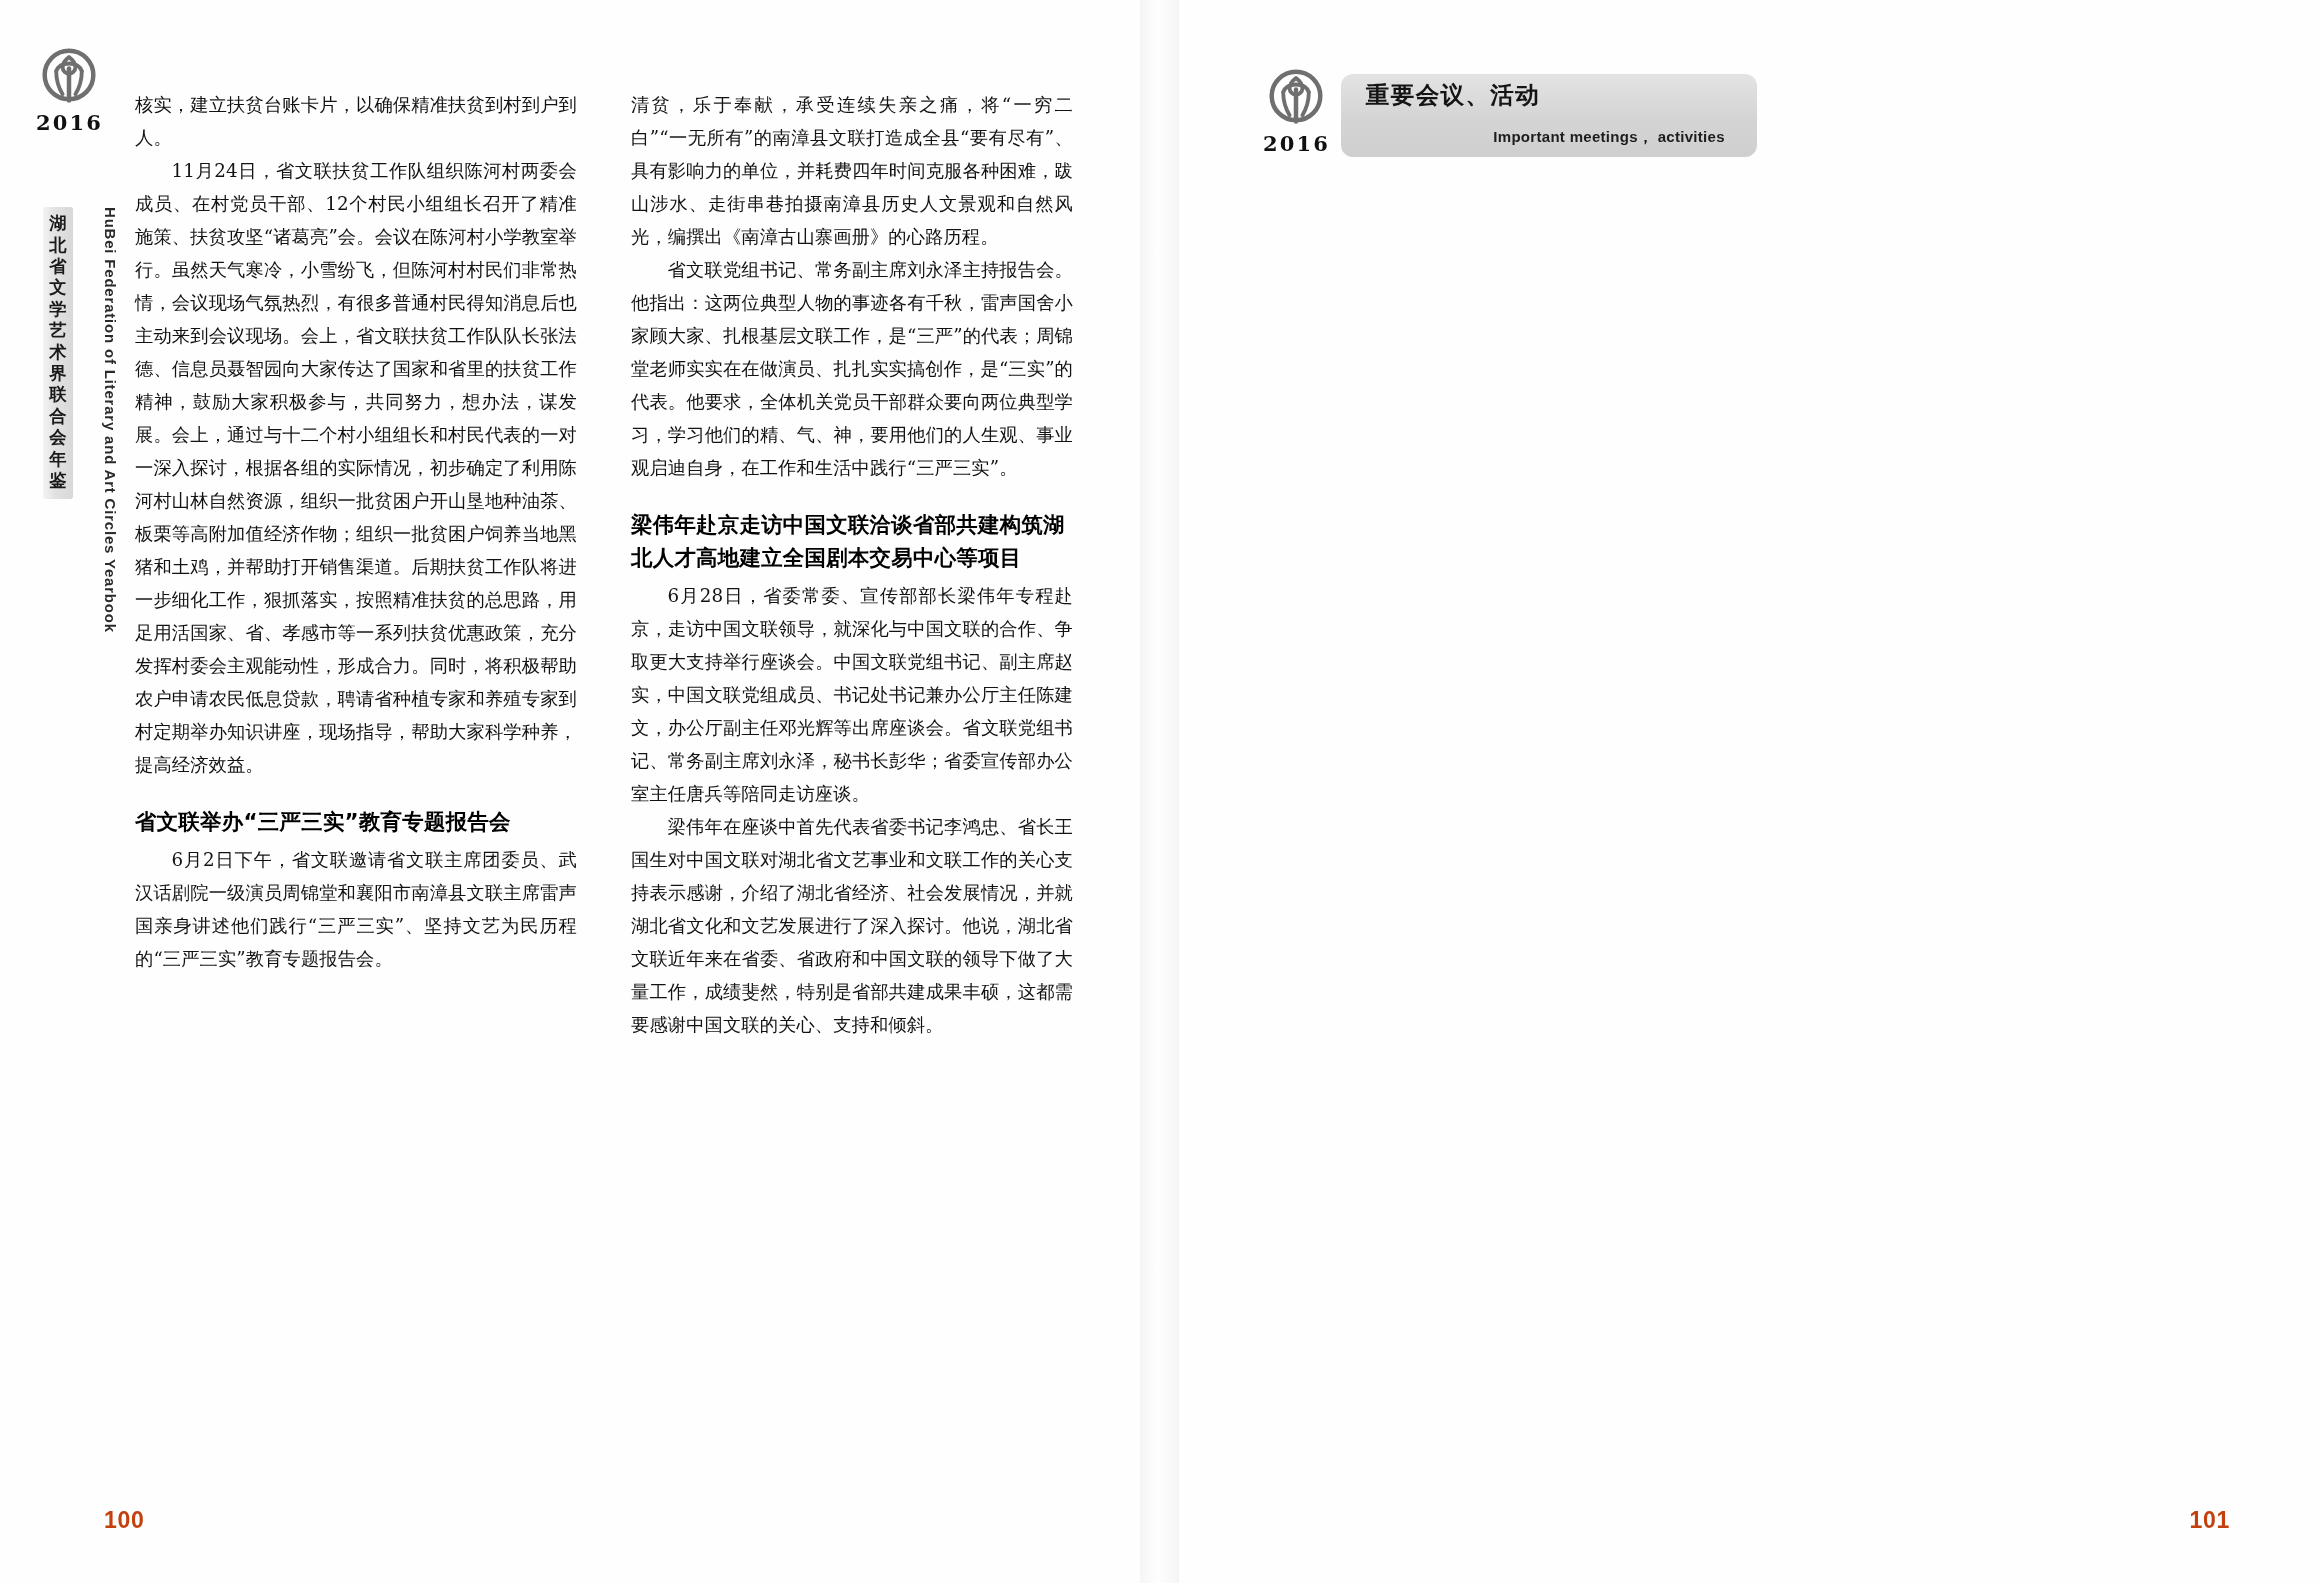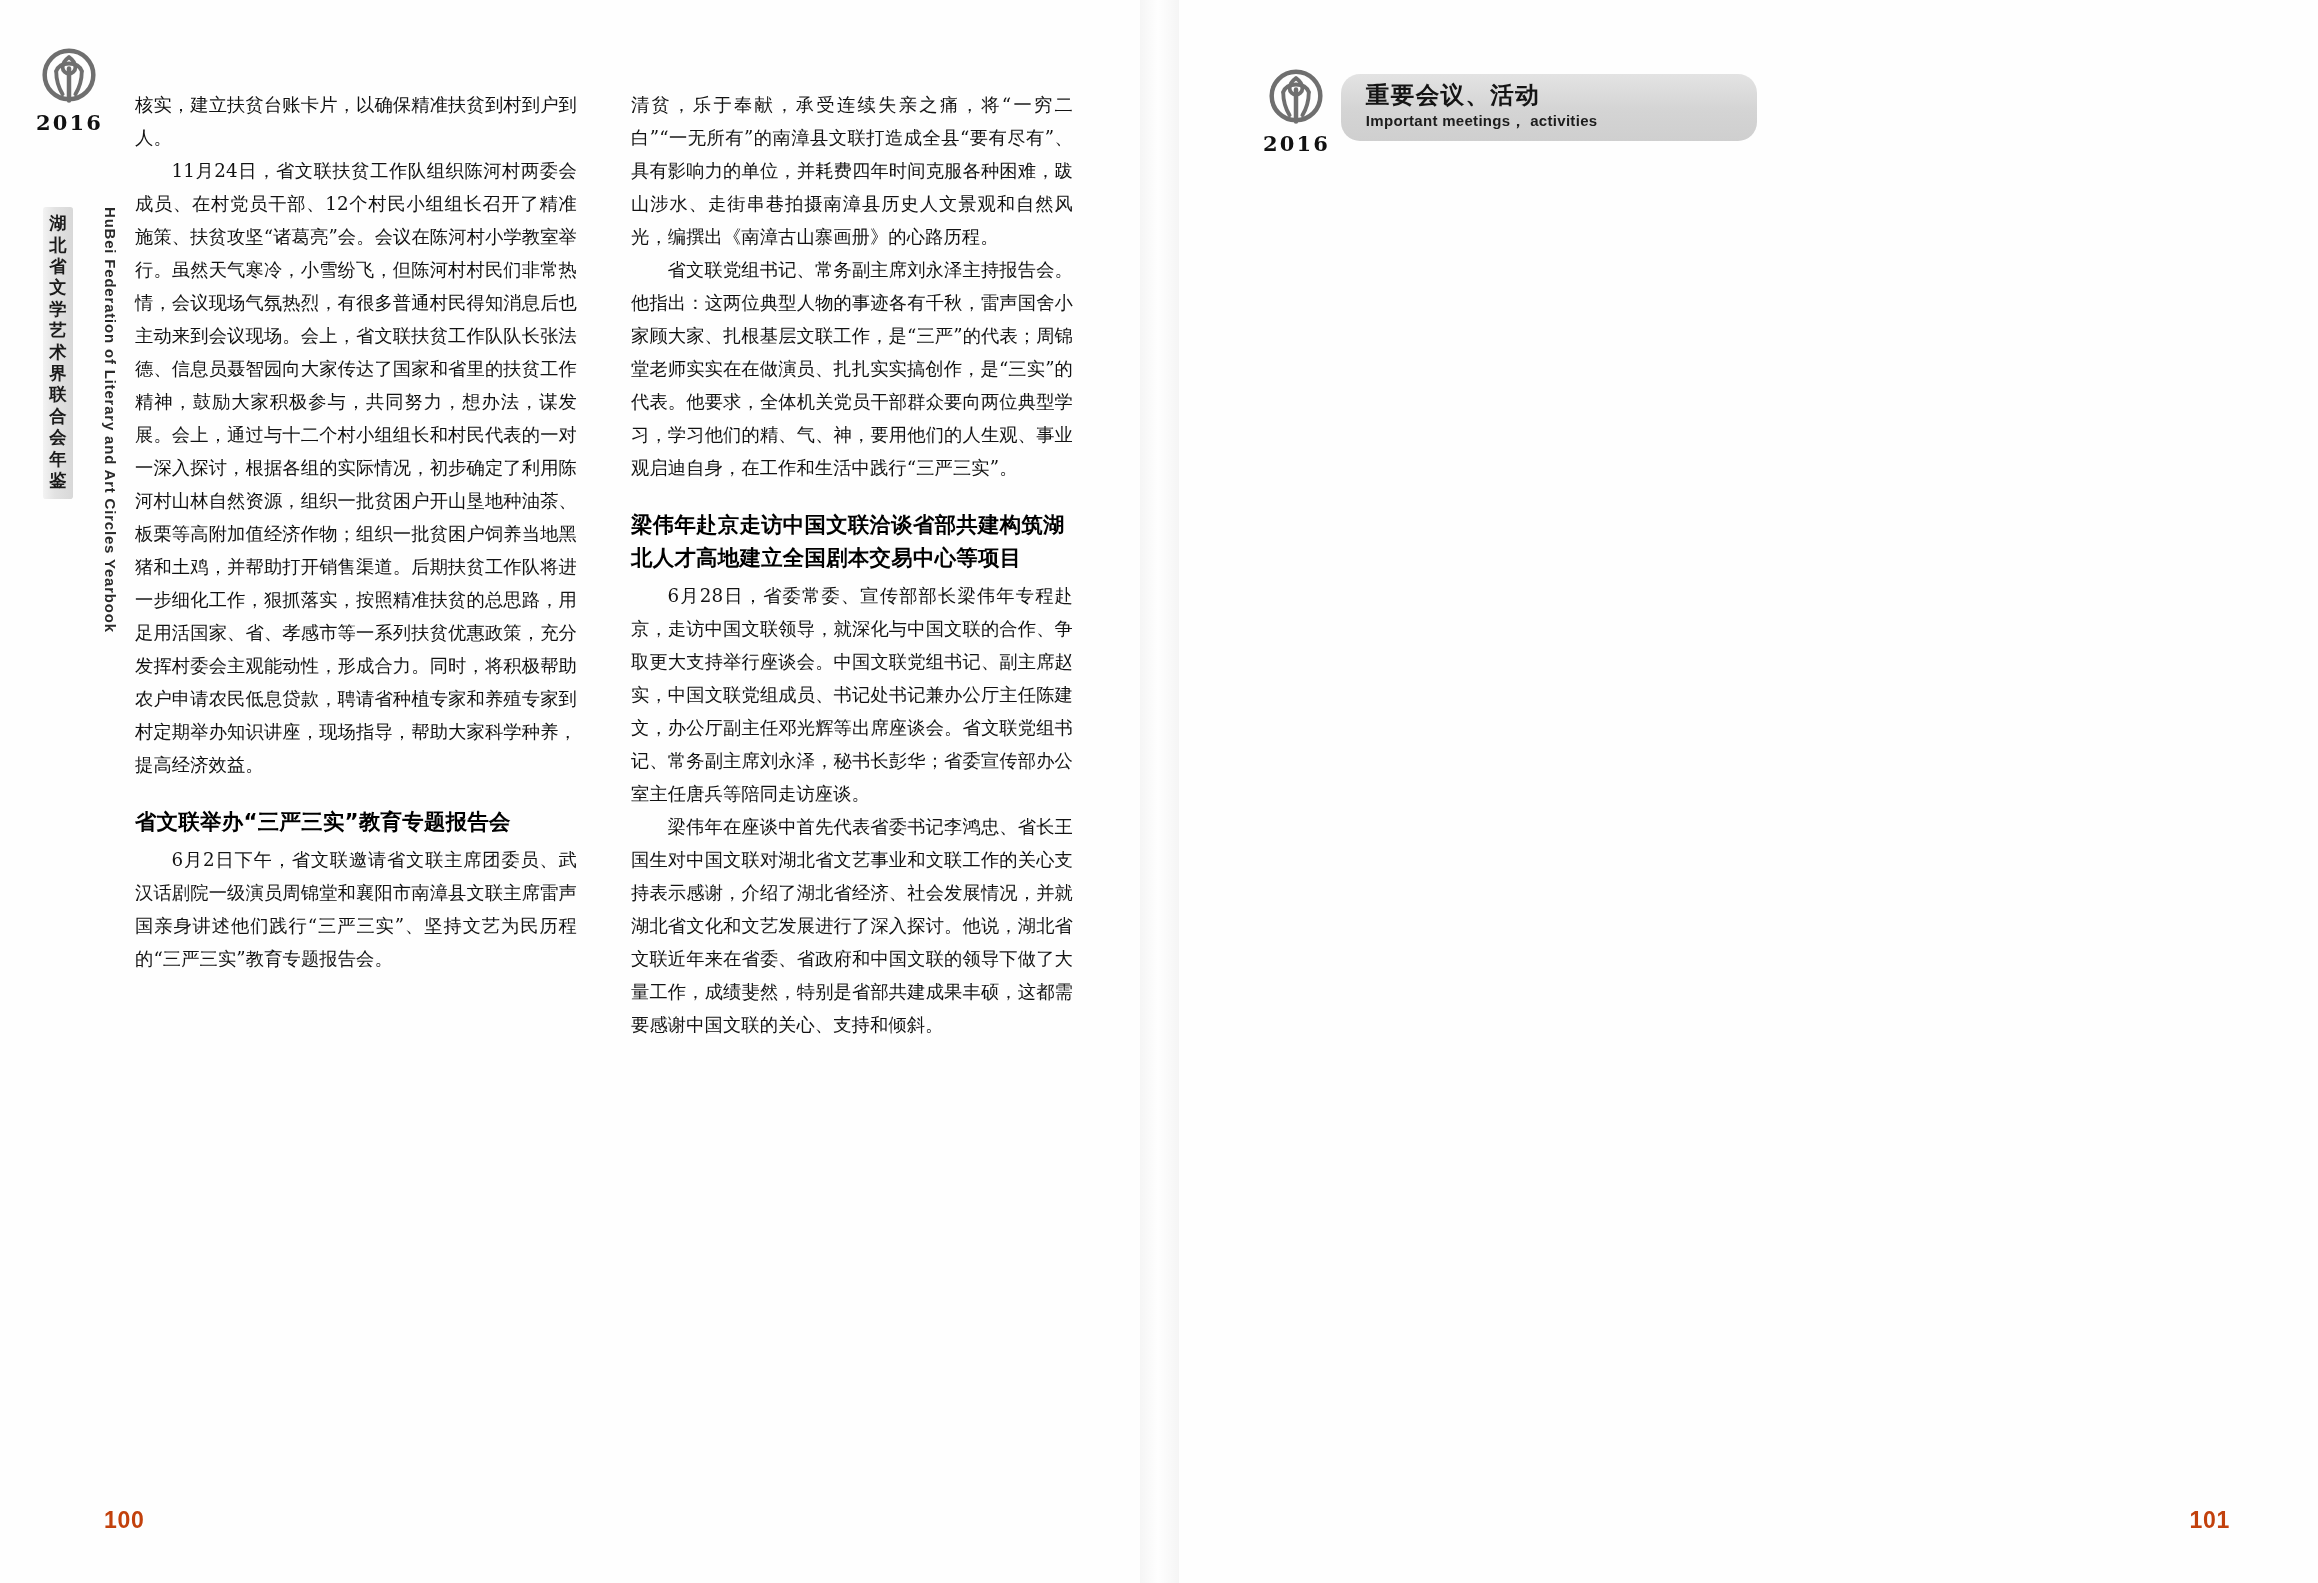--- a/index.html
+++ b/index.html
@@ -90,39 +90,40 @@
     position: absolute;
     left: 104px;
     top: 64px;
     display: flex;
     align-items: flex-start;
     gap: 11px;
   }
   .rh-pill {
     margin-top: 9.7px;
     background: linear-gradient(to bottom,#e3e3e3 0%, #d4d4d4 55%, #cfcfcf 100%);
-    border-radius: 19px;
+    border-radius: 12px;
     padding: 8.3px 32px 9.7px 25px;
     min-width: 359px;
   }
   .rh-cn {
     font-family: "DejaVu Serif", serif;
     font-weight: 700;
     font-size: 23.5px;
     color: #141414;
     line-height: 1.15;
     letter-spacing: 1.4px;
   }
   .rh-en {
     font-family: "Liberation Sans", sans-serif;
     font-weight: 700;
     font-size: 15px;
     color: #1d1d1d;
     letter-spacing: 0.3px;
-    margin-top: 3px;
+    margin-top: 19px;
+    text-align: right;
   }
 
   
   .cols {
     position: absolute;
     top: 88px;
     display: flex;
     gap: 54px;
   }
   .cols.left  { left: 135px;  }

